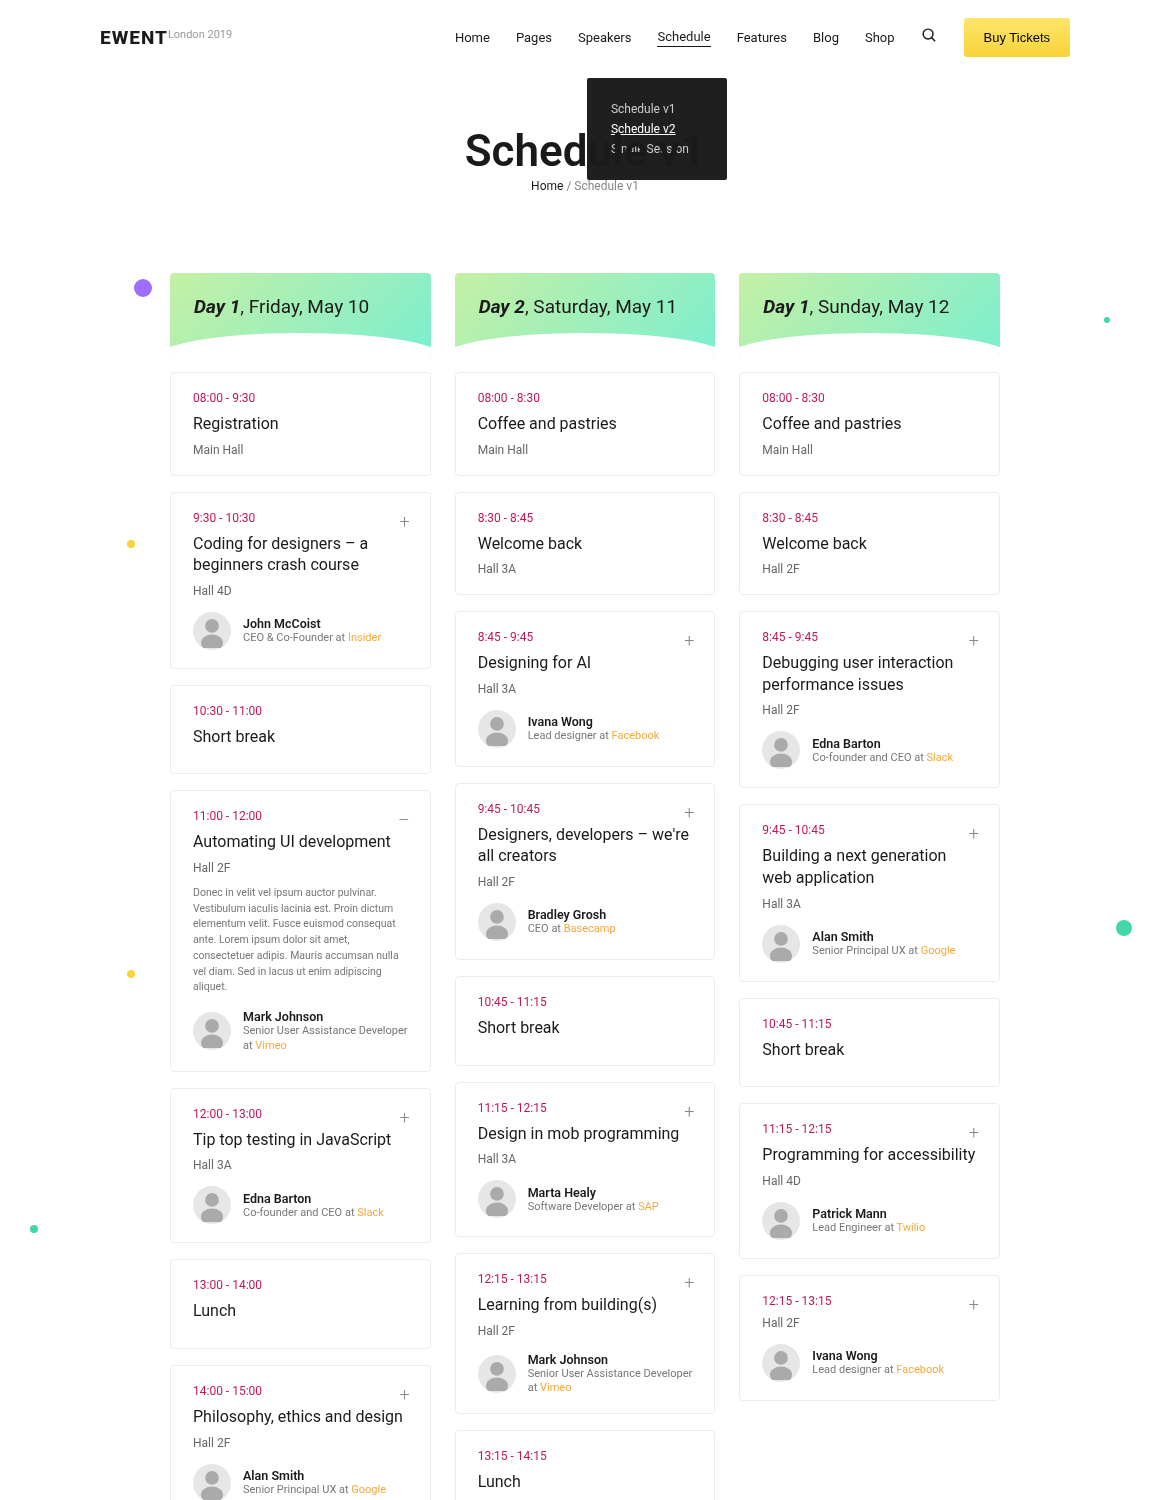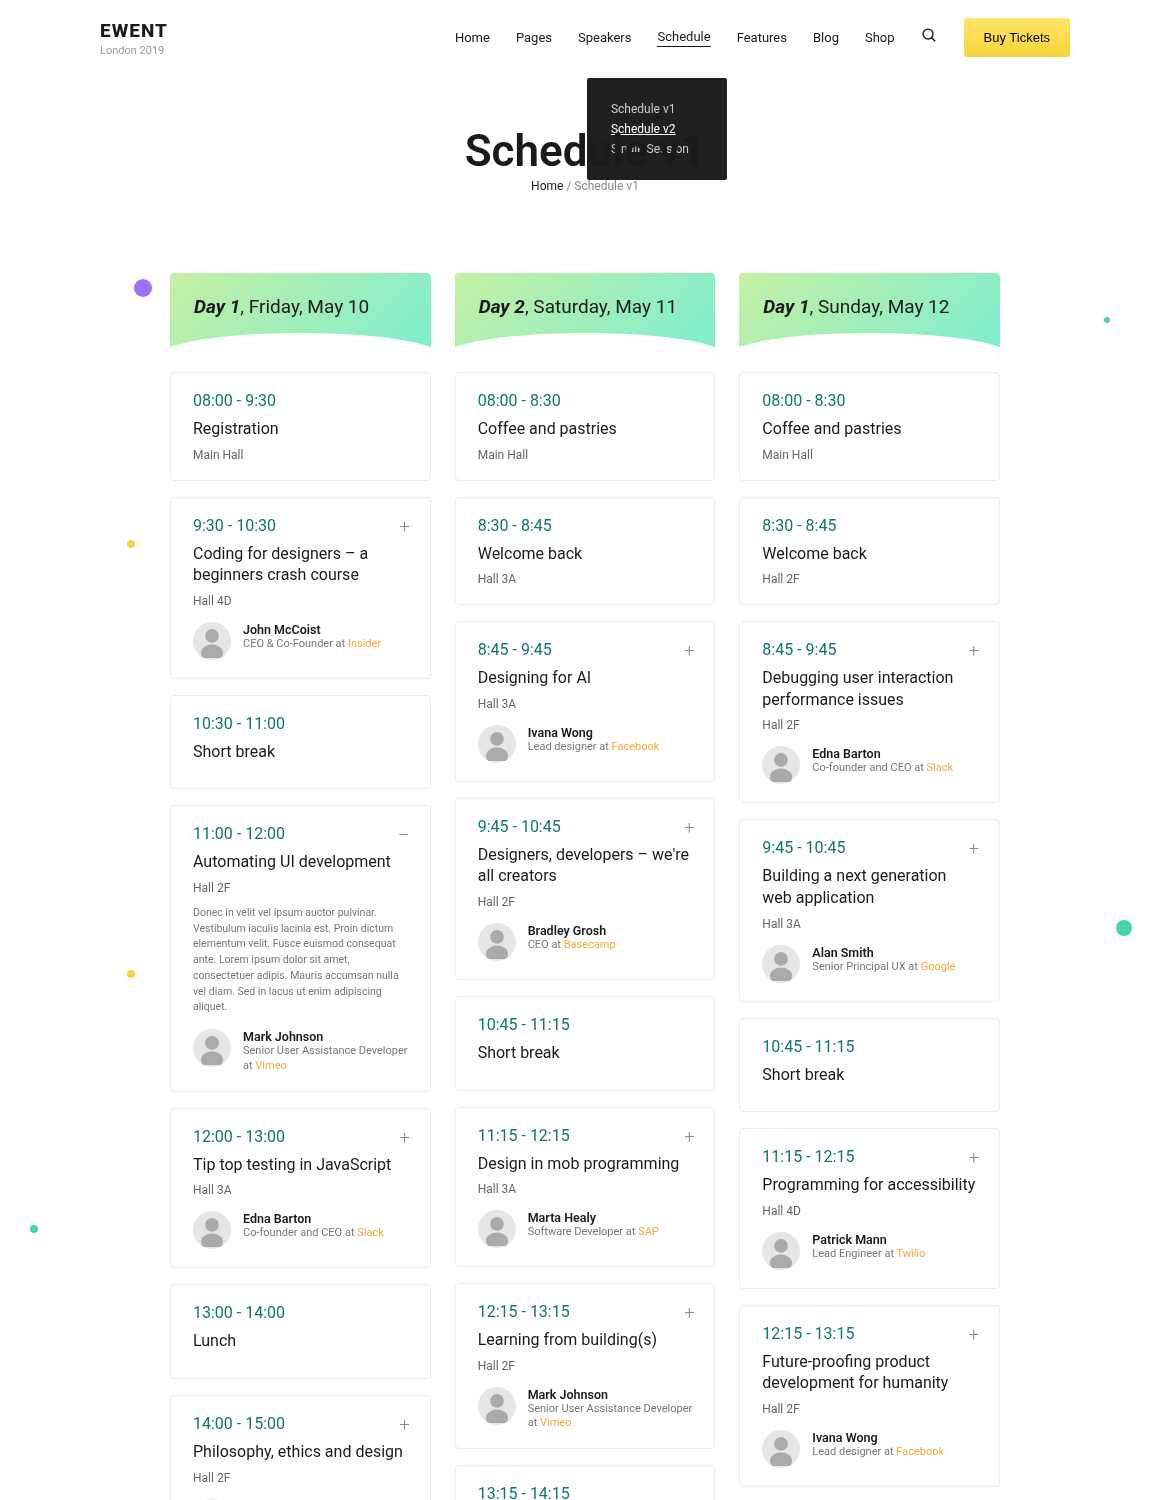--- a/index.html
+++ b/index.html
@@ -1,18 +1,18 @@
 <!DOCTYPE html>
 <html><head>
 <meta charset="utf-8">
 <style>
 * { margin:0; padding:0; box-sizing:border-box; }
 body { font-family:-apple-system,BlinkMacSystemFont,"Segoe UI",Roboto,sans-serif; background:#fff; color:#1a1a1a; width:1170px; }
 .header { display:flex; align-items:center; justify-content:space-between; padding:18px 100px; background:#fff; }
-.logo-wrap { display:flex; flex-direction:column; }
+.logo-wrap { display:flex; flex-direction:row; }
 .logo-text { font-size:19px; font-weight:800; letter-spacing:1px; position:relative; display:inline-block; }
 .logo-text::after { content:""; position:absolute; bottom:0; left:0; width:100%; height:6px; background:linear-gradient(90deg,#7cf5d8,#7cf5d8); z-index:-1; opacity:.7; }
 .logo-sub { font-size:11px; color:#9a9a9a; margin-top:2px; }
 .nav { display:flex; align-items:center; gap:26px; }
 .nav a { font-size:13px; color:#1a1a1a; text-decoration:none; position:relative; }
 .nav a.active { border-bottom:1px solid #1a1a1a; padding-bottom:2px; }
 .buy-btn { background:linear-gradient(180deg,#ffe56a,#f7d439); border:none; padding:12px 20px; font-size:13px; border-radius:3px; cursor:pointer; }
 .search-icon svg { width:17px; height:17px; }
 .dropdown { position:absolute; top:60px; background:#1f1f1f; padding:18px 24px; width:140px; border-radius:2px; }
 .dropdown a { display:block; color:#ccc; font-size:12px; text-decoration:none; margin:6px 0; }
@@ -31,26 +31,26 @@
 .d5 { width:8px; height:8px; background:#f7d439; top:970px; left:127px; }
 .d6 { width:8px; height:8px; background:#42d6a8; top:1225px; left:30px; }
 .schedule-wrap { padding:40px 170px; display:flex; gap:24px; }
 .col { flex:1; display:flex; flex-direction:column; gap:16px; }
 .day-header { background:linear-gradient(135deg,#c5f0a4 0%,#7ceecf 100%); padding:22px 24px 38px; border-radius:4px; position:relative; overflow:hidden; }
 .day-header::after { content:""; position:absolute; bottom:-1px; left:-5%; width:110%; height:24px; background:#fff; border-radius:50% 50% 0 0 / 100% 100% 0 0; }
 .day-label { font-size:19px; }
 .day-label .db { font-weight:700;font-style:italic; }
 .day-label .dd { font-weight:400; }
 .session { border:1px solid #ececec; border-radius:4px; padding:18px 22px; position:relative; }
-.session .time { font-size:16px; color:#0f766e; margin-bottom:8px; }
+.session .time { font-size:12px; color:#be185d; margin-bottom:8px; }
 .session .title { font-size:16px; font-weight:400; line-height:1.35; margin-bottom:8px; }
 .session .loc { font-size:12px; color:#666; }
 .expand { position:absolute; top:18px; right:20px; cursor:pointer; font-size:18px; color:#888; font-weight:300; }
 .desc { font-size:10.5px; color:#777; line-height:1.5; margin:10px 0; }
-.speaker { display:flex; gap:12px; margin-top:14px; }
+.speaker { display:flex; align-items:center; gap:12px; margin-top:14px; }
 .avatar { width:38px; height:38px; border-radius:50%; background:#e6e6e6; flex-shrink:0; display:flex; align-items:center; justify-content:center; overflow:hidden; }
 .avatar svg { width:34px; height:34px; }
 .sp-info .sp-name { font-size:12.5px; font-weight:600; }
 .sp-info .sp-role { font-size:11px; color:#777; line-height:1.3; }
 .sp-info .sp-role a { color:#f7a739; text-decoration:none; }
 </style>
 </head>
 <body>
 
 <div class="header">
@@ -349,21 +349,20 @@
             </svg>
           </div>
           <div class="sp-info">
             <div class="sp-name">Patrick Mann</div>
             <div class="sp-role">Lead Engineer at <a>Twilio</a></div>
           </div>
         </div>
       </div>
       <div class="session">
         <div class="time">12:15 - 13:15</div>
-        <div class="title">Future-proofing product development for humanity</div>
         <div class="loc">Hall 2F</div>
         <div class="expand">+</div>
         <div class="speaker">
           <div class="avatar">
             <svg viewBox="0 0 40 40">
               <circle cx="20" cy="14" r="8" fill="#aaa"></circle>
               <ellipse cx="20" cy="34" rx="13" ry="10" fill="#aaa"></ellipse>
             </svg>
           </div>
           <div class="sp-info">

